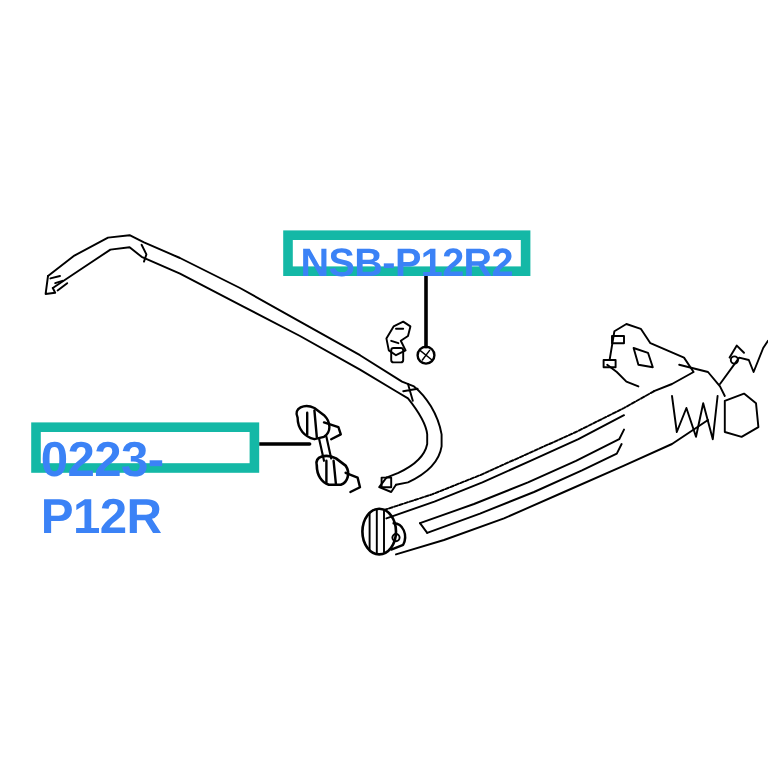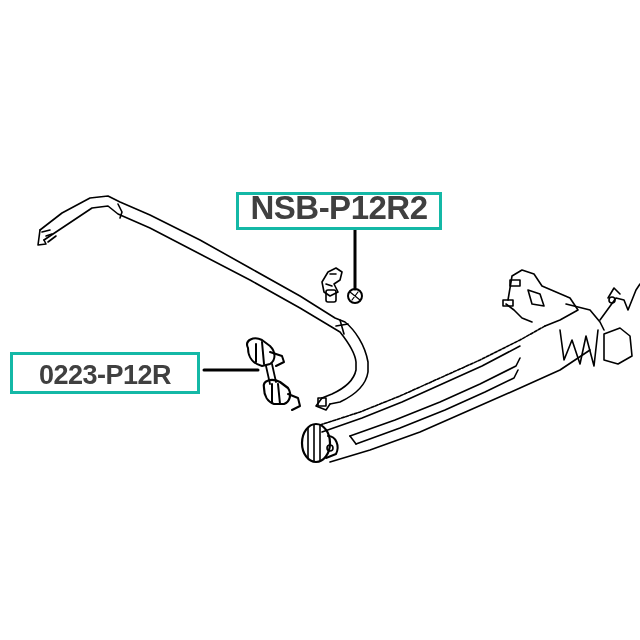--- a/index.html
+++ b/index.html
@@ -1,24 +1,24 @@
 <!DOCTYPE html>
 <html><head>
 <meta charset="utf-8">
 <style>
   html, body { margin: 0; padding: 0; background: #ffffff; }
   body { width: 640px; height: 640px; position: relative; overflow: hidden;
          font-family: "Liberation Sans", sans-serif; }
   #canvas { position: absolute; left: 0; top: 0; width: 640px; height: 640px; }
-  .label-box { position: absolute; border: 3px solid #14b8a6; background: #fff;
-               box-sizing: border-box; display: flex; align-items: flex-end; justify-content: center;
-               font-family: "Liberation Sans", sans-serif; font-weight: bold; color: #404040;
+  .label-box { position: absolute; border: 8px solid #14b8a6; background: #fff;
+               box-sizing: border-box; display: flex; align-items: flex-start; justify-content: center;
+               font-family: "Liberation Sans", sans-serif; font-weight: bold; color: #3b82f6;
                letter-spacing: -0.5px; }
   #label-nsb { left: 236px; top: 192px; width: 206px; height: 38px; font-size: 33px; }
-  #label-0223 { left: 10px; top: 352px; width: 190px; height: 42px; font-size: 27px; }
+  #label-0223 { left: 26px; top: 352px; width: 190px; height: 42px; font-size: 41px; }
 </style>
 </head>
 <body>
 
 <svg id="canvas" viewBox="0 0 640 640" xmlns="http://www.w3.org/2000/svg" fill="none" stroke="#000" stroke-width="1.6" stroke-linejoin="round" stroke-linecap="round">
 
   <g>
 
     <path d="M40 230 L62 213 L90 198 L108 196 L120 202 L150 215 L200 240 L250 268 L300 296 L335 318 L345 322
              C355 330, 365 345, 368 362 L368 372 C366 385, 355 395, 340 402 L330 404"></path>

